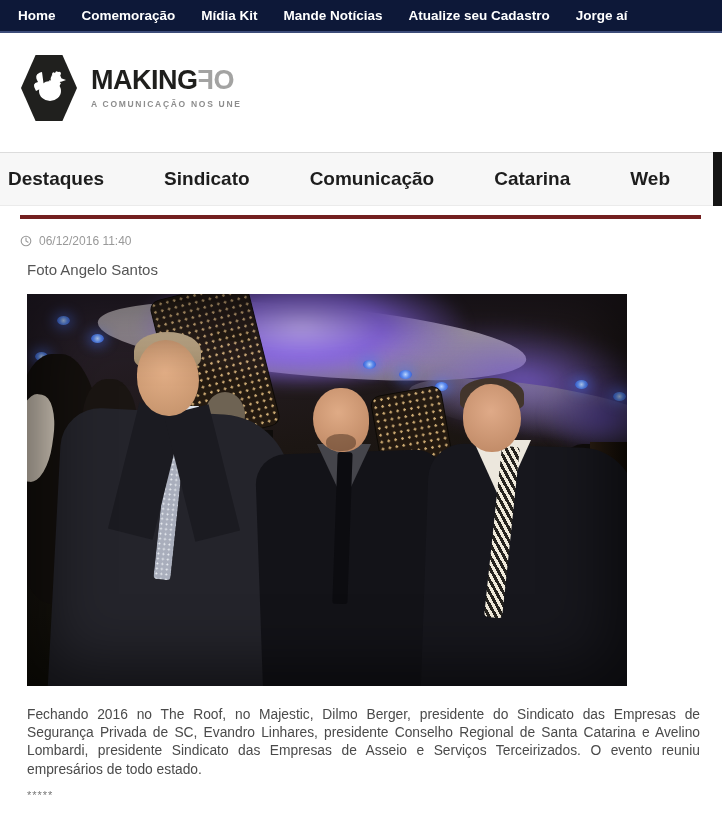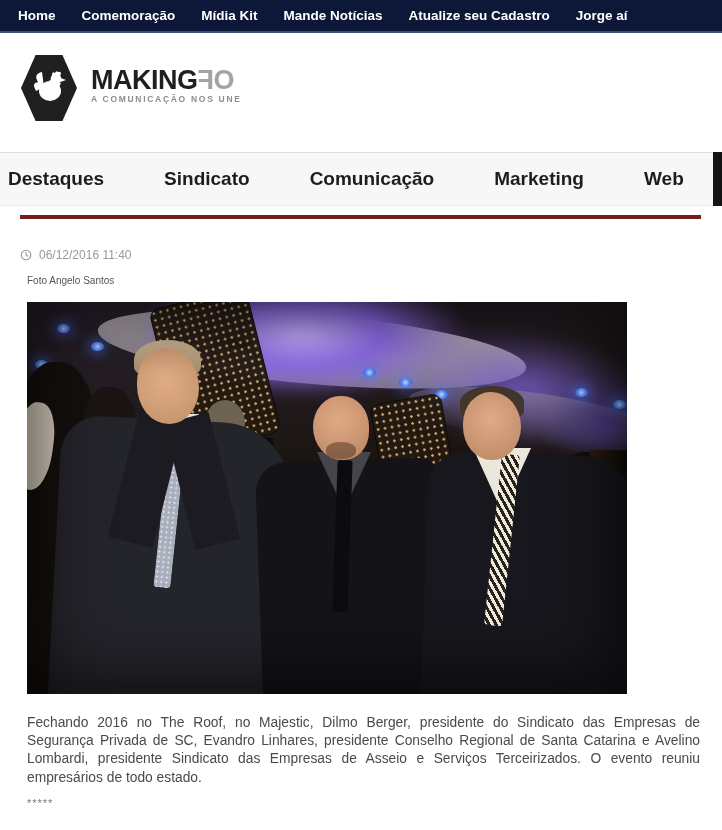--- a/index.html
+++ b/index.html
@@ -25,40 +25,40 @@
   .hex {
     width:56px; height:66px; background:#20201e;
     clip-path:polygon(26% 0,74% 0,100% 50%,74% 100%,26% 100%,0 50%);
     display:flex; align-items:center; justify-content:center;
   }
   .hex svg { width:40px; height:40px; }
   .logo-text { margin-left:14px; padding-top:12px; }
   .brand { font-size:27px; font-weight:bold; letter-spacing:-0.5px; color:#1f1f1d; line-height:1; }
   .brand .accent { color:#a3a3a2; }
   .brand .flip { display:inline-block; transform:scaleX(-1); }
-  .tagline { font-size:8.5px; font-weight:bold; letter-spacing:1.7px; color:#8d8d8d; }
+  .tagline { margin-top:5px; font-size:8.5px; font-weight:bold; letter-spacing:1.7px; color:#8d8d8d; }
 
   
   .subnav {
     height:54px; background:#f7f7f7; border-top:1px solid #dcdcdc; border-bottom:1px solid #ebebeb;
     display:flex; align-items:center; gap:60px; padding-left:8px; position:relative;
   }
   .subnav .sn-item { font-size:19px; font-weight:bold; color:#1d1d1d; cursor:pointer; white-space:nowrap; }
   .subnav .sn-endblock { position:absolute; right:0; top:-1px; bottom:-1px; width:9px; background:#141414; }
 
   
   .content { padding:0 20px; }
   .author { margin-top:16px; font-size:14.5px; color:#8a3434; }
   .rule { margin-top:9px; height:4px; width:681px; background:#731f1f; }
-  .daterow { margin-top:29px; display:flex; align-items:center; gap:7px; color:#9a9a9a; }
+  .daterow { margin-top:15px; display:flex; align-items:center; gap:7px; color:#9a9a9a; }
   .daterow svg { width:12px; height:12px; display:block; }
   .date-text { font-size:12px; color:#999999; }
   .titlerow { margin-top:13px; margin-left:7px; display:flex; align-items:baseline; gap:26px; }
   .art-title { font-size:15.5px; font-weight:bold; color:#1a1a1a; }
-  .credit { font-size:10px; color:#555555; }
+  .credit { font-size:15px; color:#555555; }
 
   
   .photo {
     margin:16px 0 0 7px; width:600px; height:392px; position:relative; overflow:hidden;
     background:linear-gradient(170deg,#2b2230 0%,#1c1613 40%,#121009 75%,#0b0907 100%);
   }
   .photo div { position:absolute; }
   .rim1 { left:70px; top:12px; width:430px; height:70px; border-radius:50%;
           background:linear-gradient(180deg,#ded6d8,#8f8590); transform:rotate(5deg); opacity:.85; }
   .rim2 { left:380px; top:92px; width:270px; height:52px; border-radius:50%;
@@ -158,21 +158,21 @@
       <div class="brand"><span>MAKING</span><span class="accent"><span class="flip">F</span><span>O</span></span></div>
       <div class="tagline">A COMUNICAÇÃO NOS UNE</div>
     </div>
   </div>
 </header>
 
 <nav class="subnav">
   <span class="sn-item">Destaques</span>
   <span class="sn-item">Sindicato</span>
   <span class="sn-item">Comunicação</span>
-  <span class="sn-item">Marketing</span>
+  <span class="sn-item">Catarina</span>
   <span class="sn-item">Web</span>
   <span class="sn-item">Artigos</span>
   <span class="sn-endblock"></span>
 </nav>
 
 <main class="content">
   <div class="rule"></div>
 
   <div class="daterow">
     <span>

